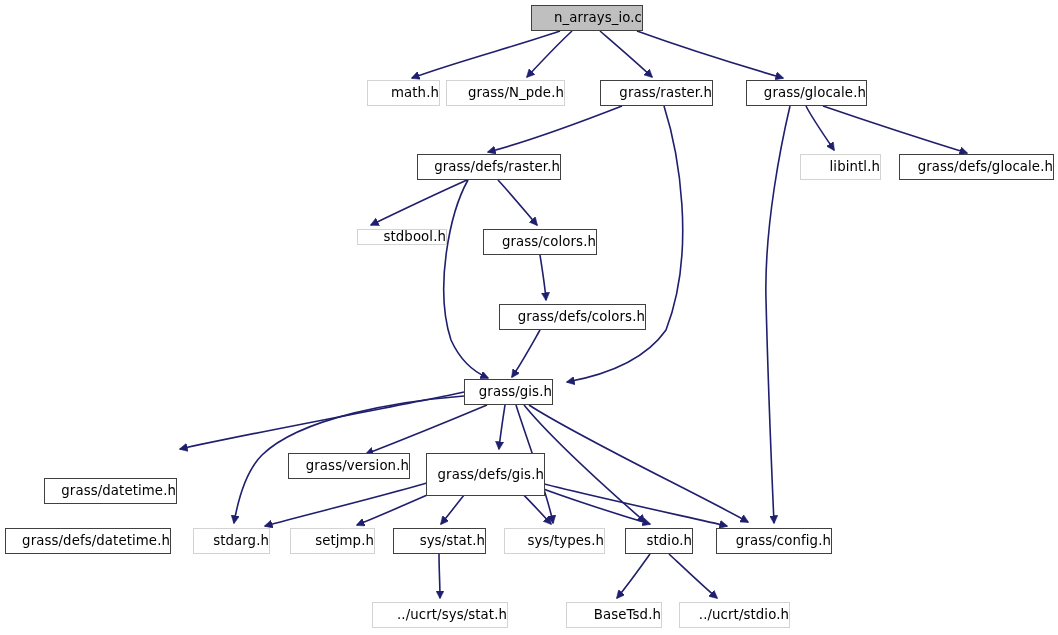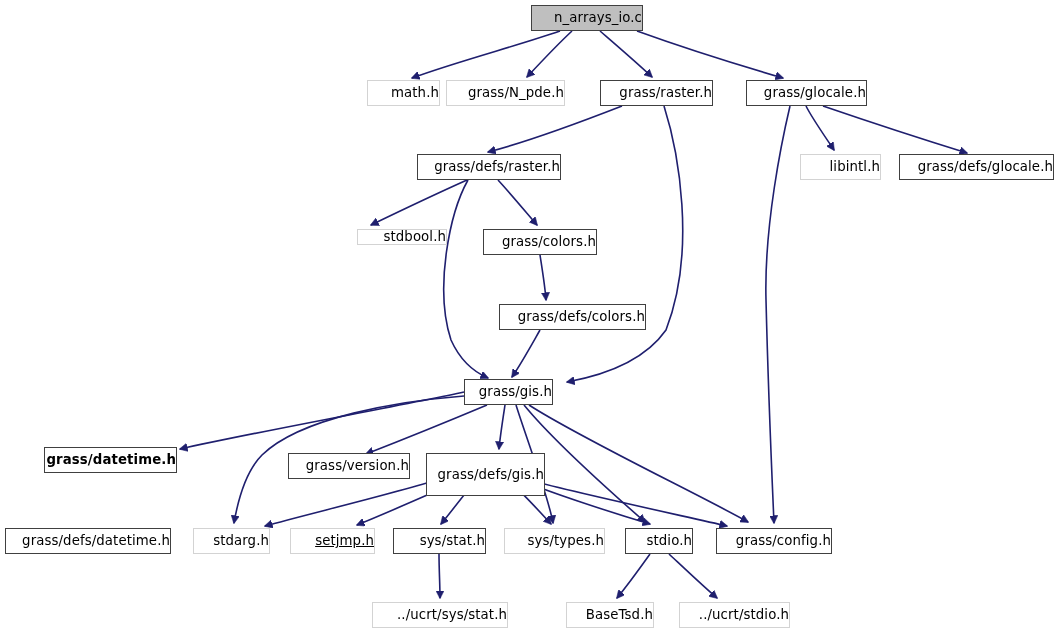--- a/index.html
+++ b/index.html
@@ -132,53 +132,53 @@
       </div>
       <div class="node-box strong" style="left: 483px; top: 229px; width: 114px; height: 26px;">
         <span class="node-label">grass/colors.h</span>
       </div>
       <div class="node-box strong" style="left: 473px; top: 304px; width: 147px; height: 26px; margin-left: 26px;">
         <span class="node-label">grass/defs/colors.h</span>
       </div>
       <div class="node-box strong" style="left: 464px; top: 379px; width: 89px; height: 26px; padding-left: 48px;">
         <span class="node-label">grass/gis.h</span>
       </div>
-      <div class="node-box strong" style="left: 44px; top: 447px; width: 133px; height: 26px; font-weight: bold;">
+      <div class="node-box strong" style="left: 44px; top: 478px; width: 133px; height: 26px;">
         <span class="node-label">grass/datetime.h</span>
       </div>
       <div class="node-box strong" style="left: 288px; top: 453px; width: 122px; height: 26px;">
         <span class="node-label">grass/version.h</span>
       </div>
       <div class="node-box strong" style="left: 426px; top: 453px; width: 119px; height: 43px;">
         <span class="node-label">grass/defs/gis.h</span>
       </div>
       <div class="node-box strong" style="left: 5px; top: 528px; width: 166px; height: 26px;">
         <span class="node-label">grass/defs/datetime.h</span>
       </div>
       <div class="node-box " style="left: 193px; top: 528px; width: 77px; height: 26px;">
         <span class="node-label">stdarg.h</span>
       </div>
-      <div class="node-box " style="left: 290px; top: 528px; width: 85px; height: 26px; text-decoration: underline;">
+      <div class="node-box " style="left: 290px; top: 528px; width: 85px; height: 26px;">
         <span class="node-label">setjmp.h</span>
       </div>
       <div class="node-box strong" style="left: 393px; top: 528px; width: 93px; height: 26px;">
         <span class="node-label">sys/stat.h</span>
       </div>
       <div class="node-box " style="left: 504px; top: 528px; width: 101px; height: 26px;">
         <span class="node-label">sys/types.h</span>
       </div>
       <div class="node-box strong" style="left: 625px; top: 528px; width: 68px; height: 26px;">
         <span class="node-label">stdio.h</span>
       </div>
       <div class="node-box strong" style="left: 716px; top: 528px; width: 116px; height: 26px;">
         <span class="node-label">grass/config.h</span>
       </div>
       <div class="node-box " style="left: 372px; top: 602px; width: 136px; height: 26px;">
         <span class="node-label">../ucrt/sys/stat.h</span>
       </div>
-      <div class="node-box " style="left: 566px; top: 602px; width: 88px; height: 26px;">
+      <div class="node-box " style="left: 566px; top: 602px; width: 96px; height: 26px;">
         <span class="node-label">BaseTsd.h</span>
       </div>
       <div class="node-box " style="left: 679px; top: 602px; width: 111px; height: 26px;">
         <span class="node-label">../ucrt/stdio.h</span>
       </div>
     </div>
 </div>
 
 </body></html>

